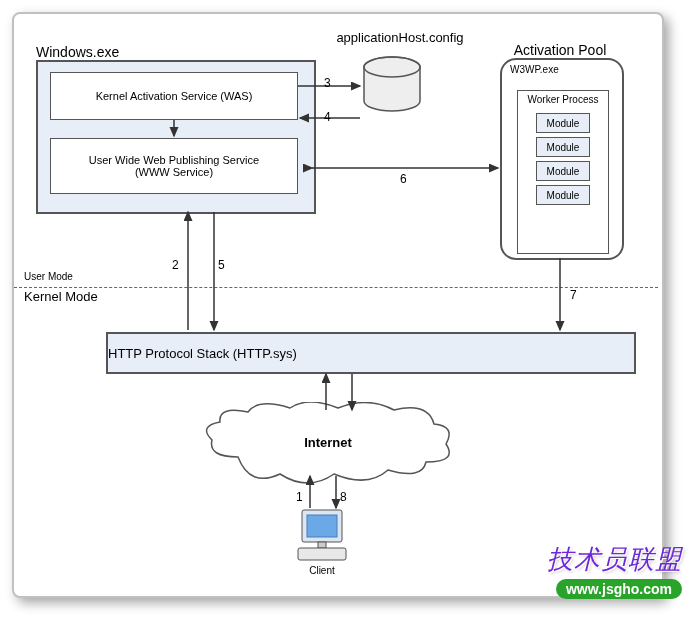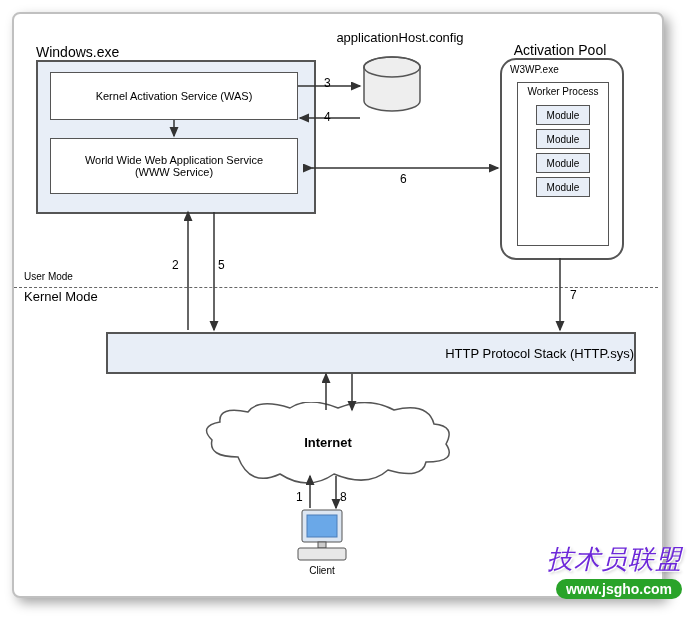--- a/index.html
+++ b/index.html
@@ -4,21 +4,21 @@
 <style>
   body { margin:0; font-family: Arial, sans-serif; background:#fff; }
   .stage { position:relative; width:690px; height:617px; }
   .frame { position:absolute; left:12px; top:12px; width:648px; height:582px; border:2px solid #c0c0c0; border-radius:8px; background:#fff; box-shadow:5px 5px 12px rgba(0,0,0,0.35); }
   .lbl { position:absolute; font-size:13px; color:#000; text-align:center; }
   .bigbox { position:absolute; border:2px solid #555; background:#e8eef7; }
   .subbox { position:absolute; border:1px solid #555; background:#fff; font-size:12px; display:flex; justify-content:center; align-items:center; flex-direction:column; padding:4px; box-sizing:border-box; }
   .small { font-size:11px; }
   .tiny { font-size:10px; }
   .dashed-line { position:absolute; border-top:1.5px dashed #666; height:0; }
-  .httpbox { position:absolute; border:2px solid #555; background:#e8eef7; display:flex; justify-content:flex-end; align-items:center; font-size:13px; }
+  .httpbox { position:absolute; border:2px solid #555; background:#e8eef7; display:flex; justify-content:flex-start; align-items:center; font-size:13px; }
   .cloud { position:absolute; }
   .cloud svg { display:block; }
   .num { position:absolute; font-size:12px; }
   
   .wm { position:absolute; right:8px; bottom:18px; text-align:right; }
   .wm-top { font-size:26px; font-weight:400; color:#6d28d9; text-shadow:1px 1px 0 #fff, 2px 2px 3px rgba(0,0,0,.2); font-style:italic; letter-spacing:1px; }
   .wm-bot { display:inline-block; background:#29a329; color:#fff; font-size:14px; padding:2px 10px; border-radius:10px; margin-top:2px; font-weight:600; }
   
   svg.overlay { position:absolute; left:0; top:0; width:690px; height:617px; pointer-events:none; }
   .pool { position:absolute; border:2px solid #555; border-radius:16px; background:#fff; }
@@ -34,37 +34,37 @@
 <div class="stage">
 
 <div class="frame"></div>
 
 <div class="lbl" style="left:36px; top:44px; font-size:14px;">Windows.exe</div>
 <div class="bigbox" style="left:36px; top:60px; width:276px; height:150px;"></div>
 <div class="subbox" style="left:50px; top:72px; width:248px; height:48px;">
   <span class="small">Kernel Activation Service (WAS)</span>
 </div>
 <div class="subbox" style="left:50px; top:138px; width:248px; height:56px;">
-  <span class="small">World Wide Web Application Service</span>
+  <span class="small">User Wide Web Publishing Service</span>
   <span class="small">(WWW Service)</span>
 </div>
 
 <div class="lbl" style="left:320px; top:30px; width:160px;">applicationHost.config</div>
 <div class="cyl" style="left:362px; top:55px;">
   <svg width="60" height="60">
     <ellipse cx="30" cy="12" rx="28" ry="10" fill="#eee" stroke="#555" stroke-width="1.5"></ellipse>
     <path d="M2 12 L2 46 A28 10 0 0 0 58 46 L58 12" fill="#eee" stroke="#555" stroke-width="1.5"></path>
     <ellipse cx="30" cy="12" rx="28" ry="10" fill="none" stroke="#555" stroke-width="1.5"></ellipse>
   </svg>
 </div>
 
 <div class="lbl" style="left:500px; top:42px; width:120px; font-size:14px;">Activation Pool</div>
 <div class="pool" style="left:500px; top:58px; width:120px; height:198px;">
   <div class="lbl tiny" style="left:8px; top:4px;">W3WP.exe</div>
-  <div class="poolInner" style="left:15px; top:22px; width:90px; height:162px;">
+  <div class="poolInner" style="left:15px; top:30px; width:90px; height:162px;">
     <div class="lbl tiny" style="left:6px; top:3px; width:78px;">Worker Process</div>
     <div style="margin-top:22px;">
       <div class="mod">Module</div>
       <div class="mod">Module</div>
       <div class="mod">Module</div>
       <div class="mod">Module</div>
     </div>
   </div>
 </div>
 

